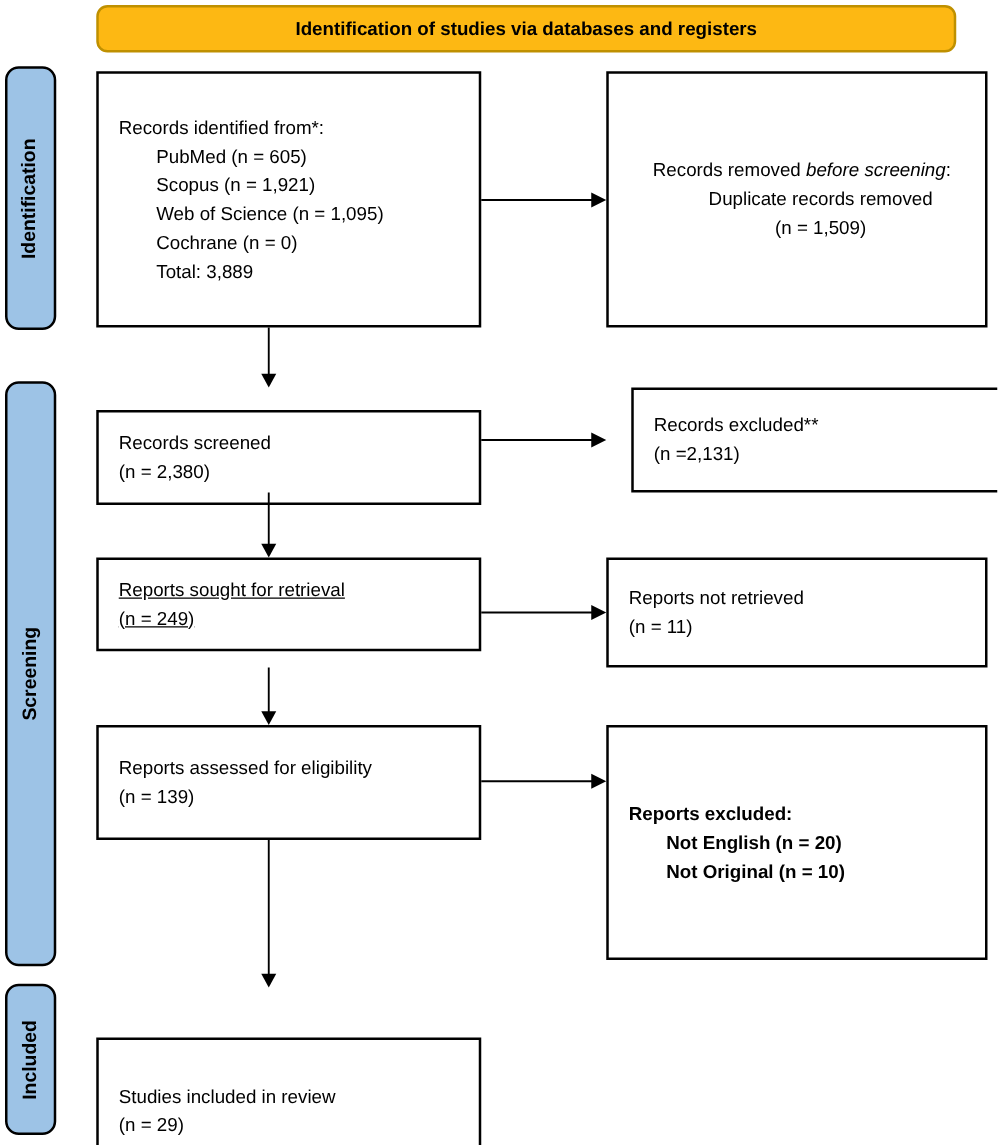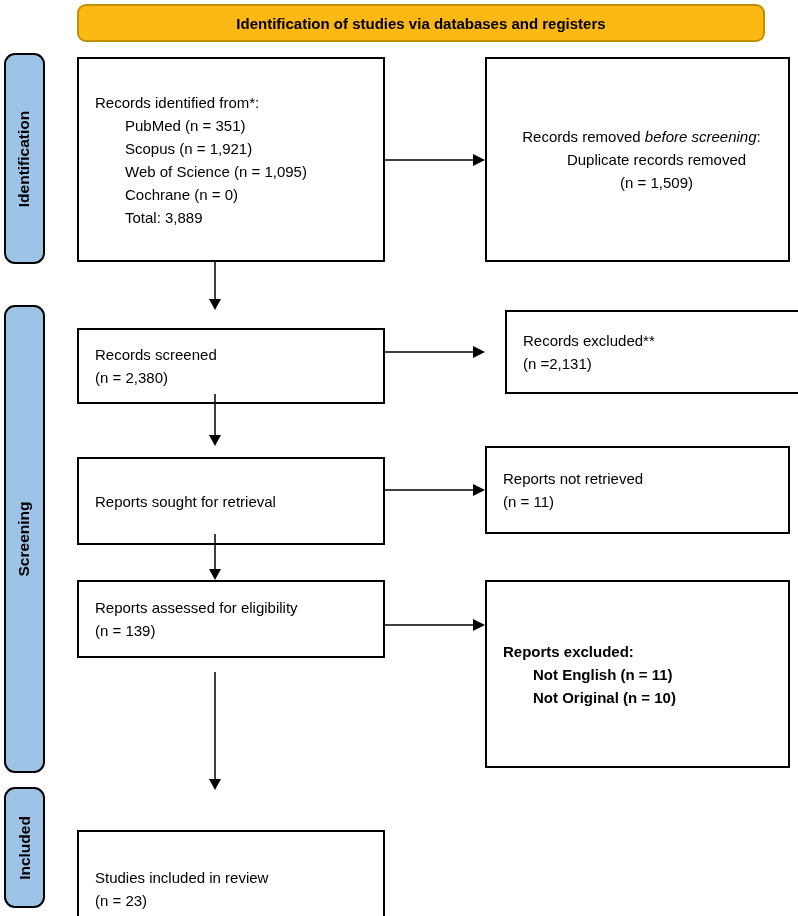--- a/index.html
+++ b/index.html
@@ -57,23 +57,23 @@
     padding: 8px 8px 8px 16px;
   }
   .box .indent { padding-left: 30px; }
   .col-l { left: 77px;  width: 308px; }
   .col-r { left: 485px; width: 305px; }
 
   #box-records-identified   { top: 57px;  height: 205px; }
   #box-records-removed      { top: 57px;  height: 205px; align-items: center; }
   #box-records-screened     { top: 328px; height: 76px; }
   #box-records-excluded     { top: 310px; height: 84px; margin-left: 20px; }
-  #box-reports-sought       { top: 457px; height: 88px; }
+  #box-reports-sought       { top: 446px; height: 75px; text-decoration: underline; }
   #box-reports-not-retrieved{ top: 446px; height: 88px; }
-  #box-reports-assessed     { top: 580px; height: 78px; }
+  #box-reports-assessed     { top: 580px; height: 92px; }
   #box-reports-excluded     { top: 580px; height: 188px; font-weight: bold; }
   #box-studies-included     { top: 830px; height: 118px; }
 
   .arrows {
     position: absolute; left: 0; top: 0;
     width: 798px; height: 916px;
     pointer-events: none;
   }
   .arrows line { stroke: var(--arrow); stroke-width: 1.5; }
   .arrows polygon { fill: var(--arrow); }
@@ -92,21 +92,21 @@
   </div>
   <div class="stage" id="stage-screening">
     <span>Screening</span>
   </div>
   <div class="stage" id="stage-included">
     <span>Included</span>
   </div>
 
   <div class="box col-l" id="box-records-identified">
     <div>Records identified from*:</div>
-    <div class="indent">PubMed (n = 351)</div>
+    <div class="indent">PubMed (n = 605)</div>
     <div class="indent">Scopus (n = 1,921)</div>
     <div class="indent">Web of Science (n = 1,095)</div>
     <div class="indent">Cochrane (n = 0)</div>
     <div class="indent">Total: 3,889</div>
   </div>
 
   <div class="box col-r" id="box-records-removed">
     <div><span>Records removed </span><i>before screening</i><span>:</span></div>
     <div class="indent">Duplicate records removed</div>
     <div class="indent">(n = 1,509)</div>
@@ -117,41 +117,42 @@
     <div>(n = 2,380)</div>
   </div>
 
   <div class="box col-r" id="box-records-excluded">
     <div>Records excluded**</div>
     <div>(n =2,131)</div>
   </div>
 
   <div class="box col-l" id="box-reports-sought">
     <div>Reports sought for retrieval</div>
+    <div>(n = 249)</div>
   </div>
 
   <div class="box col-r" id="box-reports-not-retrieved">
     <div>Reports not retrieved</div>
     <div>(n = 11)</div>
   </div>
 
   <div class="box col-l" id="box-reports-assessed">
     <div>Reports assessed for eligibility</div>
     <div>(n = 139)</div>
   </div>
 
   <div class="box col-r" id="box-reports-excluded">
     <div>Reports excluded:</div>
-    <div class="indent">Not English (n = 11)</div>
+    <div class="indent">Not English (n = 20)</div>
     <div class="indent">Not Original (n = 10)</div>
   </div>
 
   <div class="box col-l" id="box-studies-included">
     <div>Studies included in review</div>
-    <div>(n = 23)</div>
+    <div>(n = 29)</div>
   </div>
 
   <svg class="arrows" viewBox="0 0 798 916" xmlns="http://www.w3.org/2000/svg">
 
     <g>
       <line x1="215" y1="262" x2="215" y2="300"></line>
       <polygon points="209,299 221,299 215,310"></polygon>
     </g>
     <g>
       <line x1="215" y1="394" x2="215" y2="436"></line>

